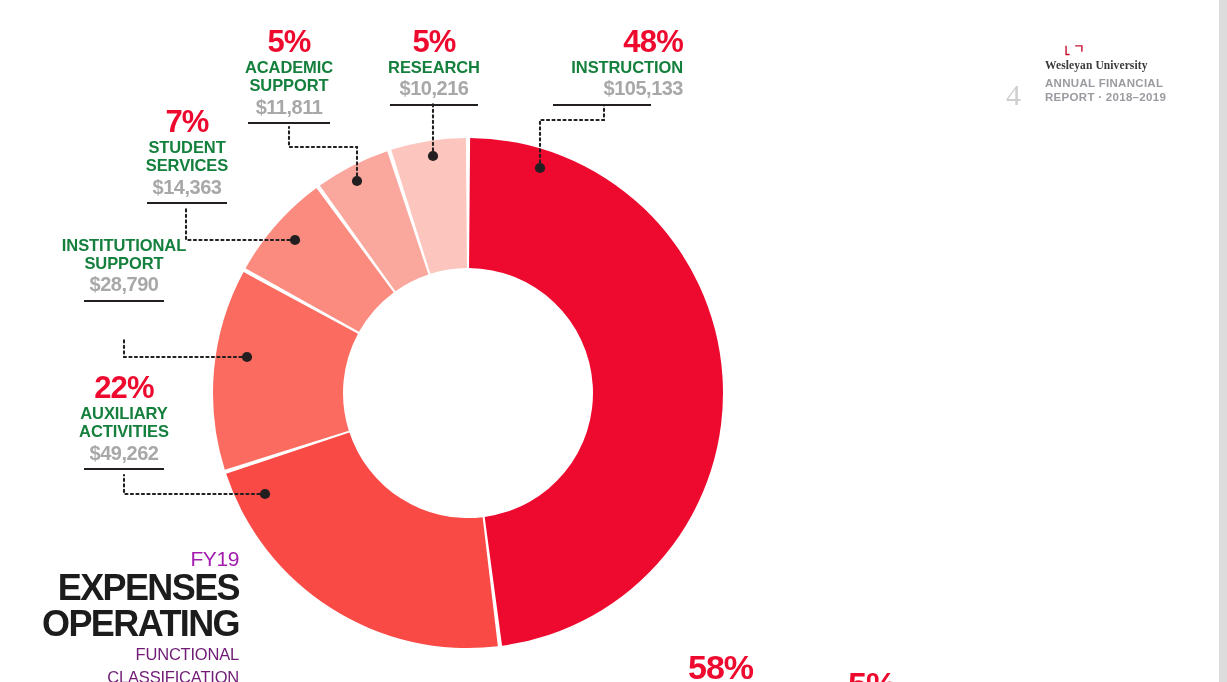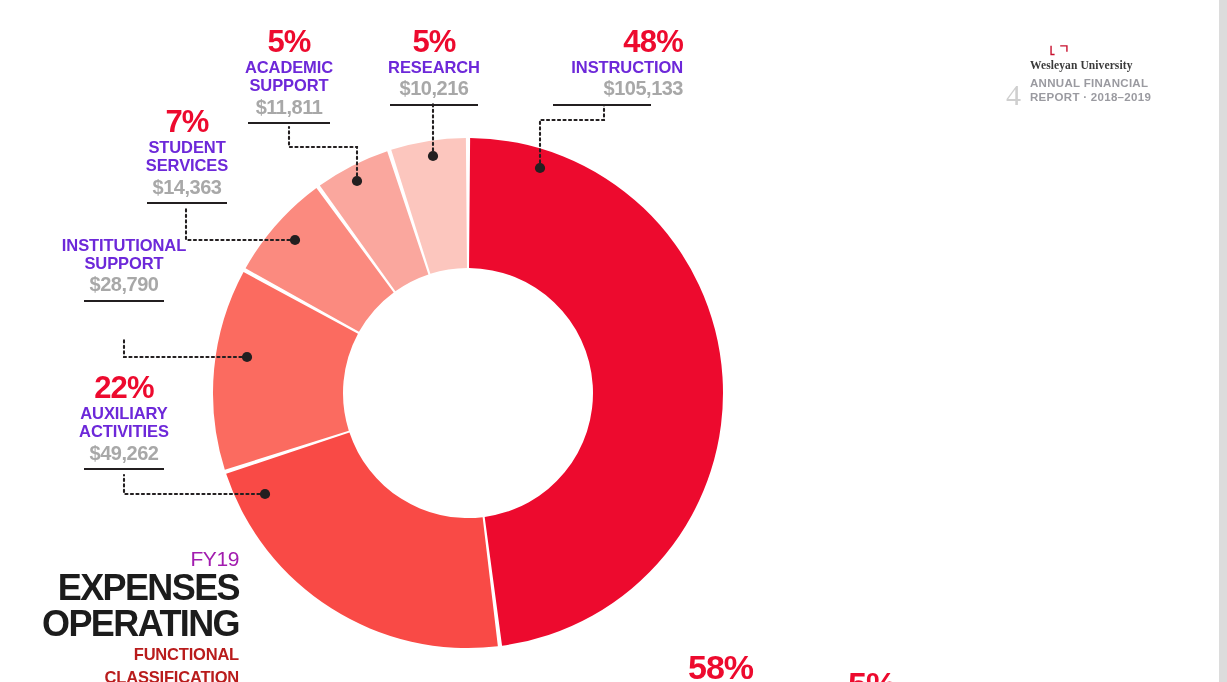--- a/index.html
+++ b/index.html
@@ -45,21 +45,21 @@
   }
   .callout .pct {
     display: block;
     color: #ED0A2E;
     font-weight: bold;
     font-size: 31px;
     letter-spacing: -0.8px;
   }
   .callout .name {
     display: block;
-    color: #6d28d9;
+    color: #15803d;
     font-weight: bold;
     font-size: 16.5px;
     letter-spacing: -0.1px;
     margin-top: 1px;
   }
   .callout .amt {
     display: block;
     color: #A8A8A8;
     font-weight: bold;
     font-size: 20px;
@@ -92,22 +92,22 @@
     display: block;
     color: #1c1c1c;
     font-weight: bold;
     font-size: 36px;
     letter-spacing: -1.6px;
     line-height: 0.95;
     margin-top: 2px;
   }
   #title-block .sub {
     display: block;
-    color: #b91c1c;
-    font-weight: bold;
+    color: #701a75;
+    font-weight: normal;
     font-size: 16.5px;
     letter-spacing: -0.2px;
     line-height: 1.1;
     margin-top: 4px;
   }
 
   
   .bottom-pct {
     position: absolute;
     color: #ED0A2E;
@@ -124,21 +124,21 @@
     align-items: flex-start;
   }
   #folio {
     color: #cfcfcf;
     font-family: "Liberation Serif", serif;
     font-size: 30px;
     line-height: 1;
     margin-top: 36px;
     margin-right: 9px;
   }
-  #logo-col { display: block; }
+  #logo-col { display: block; margin-left: 15px; }
   #wes-mark { display: block; height: 14px; margin-left: 18px; }
   #wes-name {
     display: block;
     font-family: "Liberation Serif", serif;
     font-weight: bold;
     font-size: 11.5px;
     color: #3a3a3a;
     letter-spacing: 0.1px;
     margin-top: 1px;
   }

